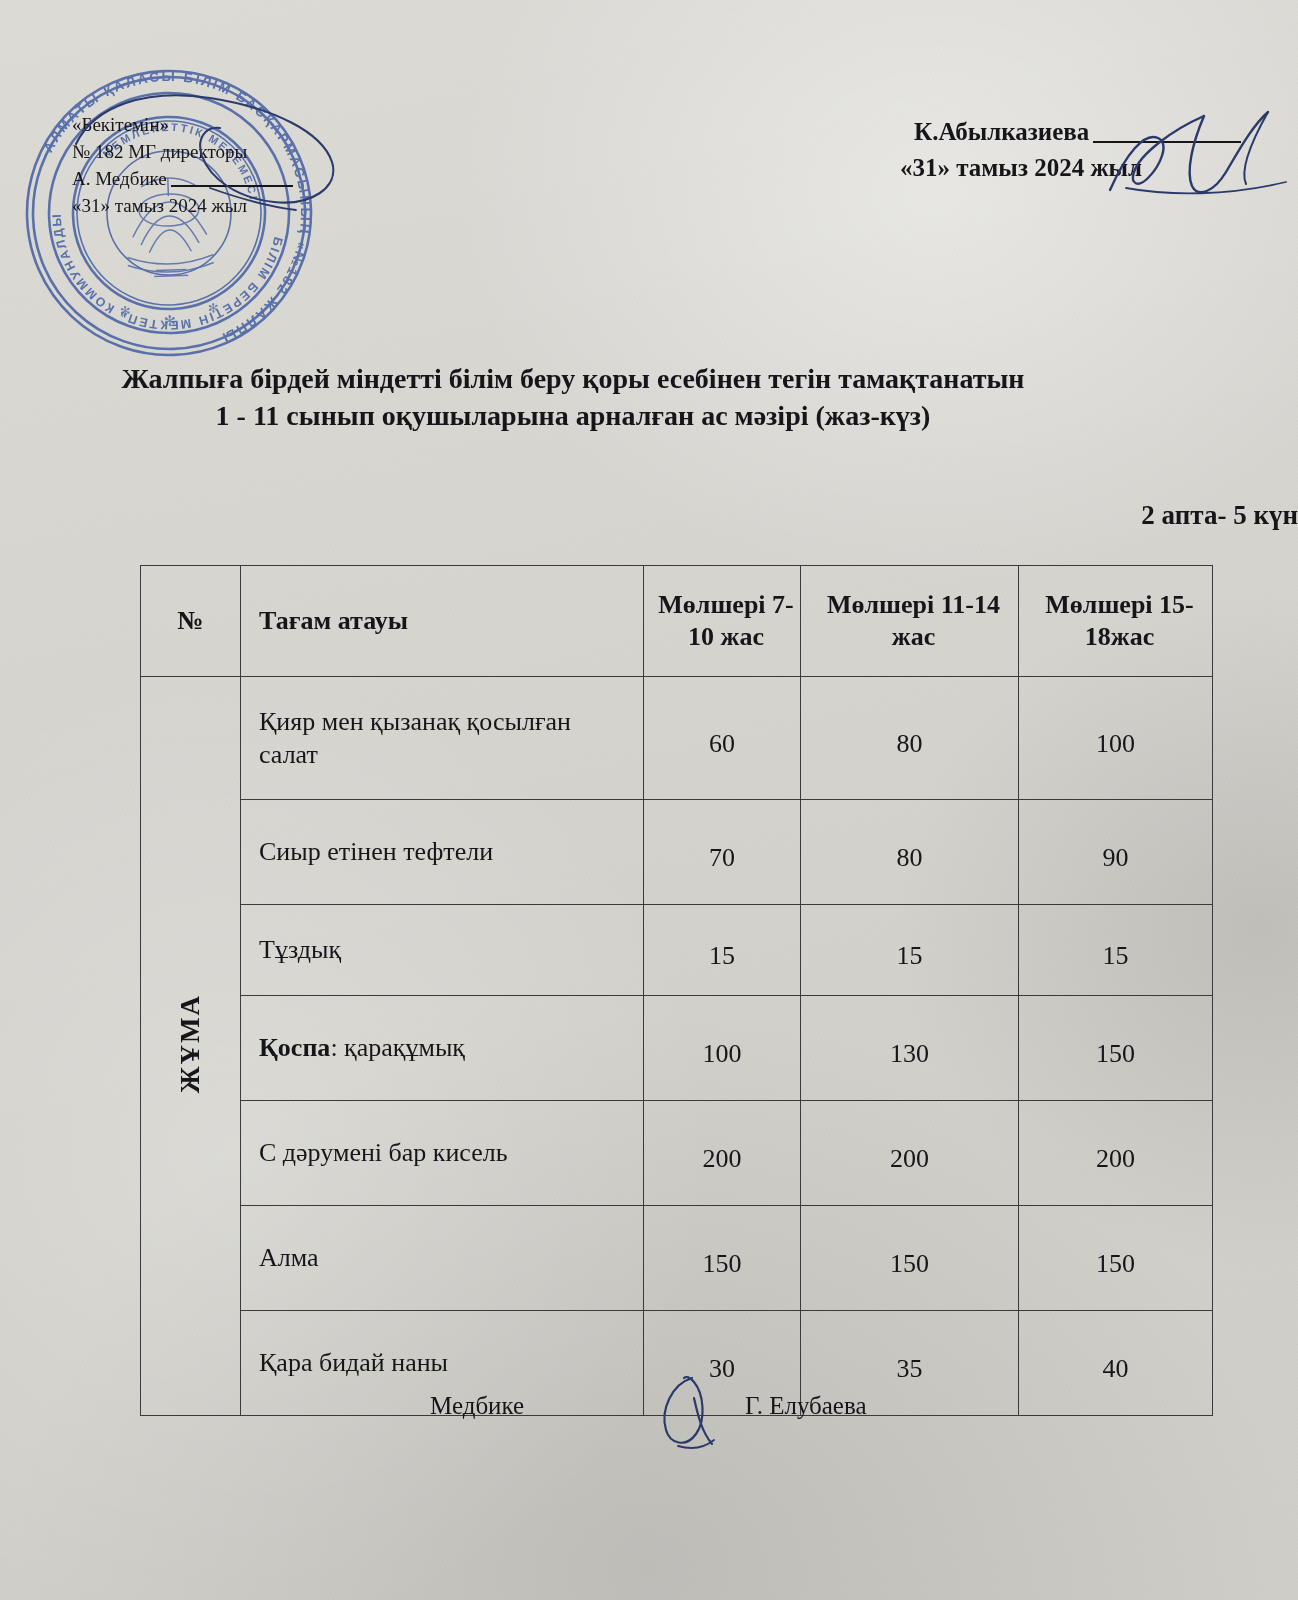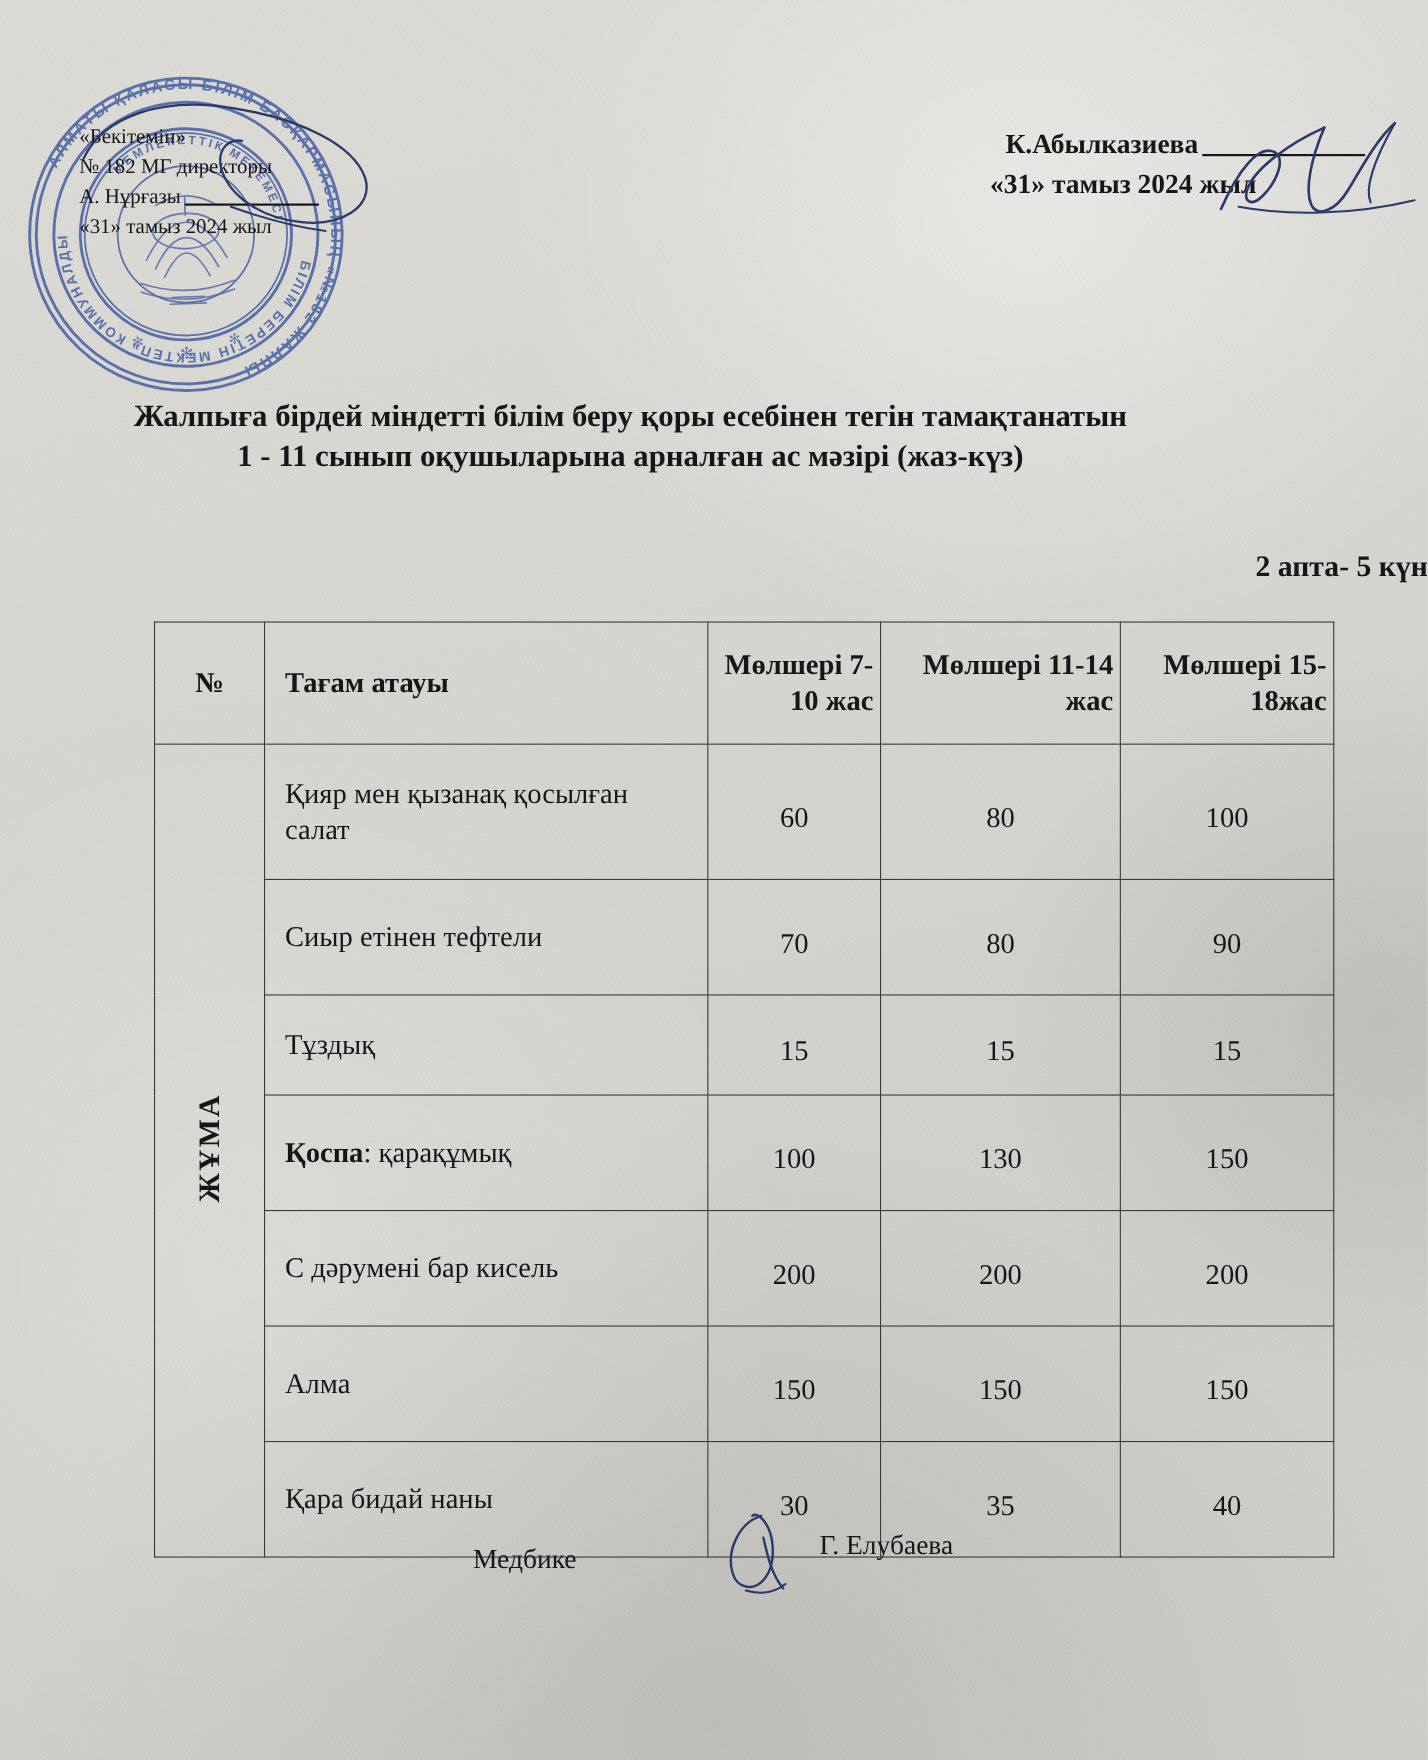--- a/index.html
+++ b/index.html
@@ -84,21 +84,21 @@
   }
   col.c-no{width:100px;}
   col.c-dish{width:403px;}
   col.c-a{width:157px;}
   col.c-b{width:218px;}
   col.c-c{width:194px;}
 
   thead th{height:110px;font-weight:bold;font-size:26px;line-height:1.22;}
   thead th.h-no{text-align:center;}
   thead th.h-dish{text-align:left;padding-left:18px;}
-  thead th.h-amt{text-align:right;padding-left:14px;padding-right:6px;}
+  thead th.h-amt{text-align:center;padding-left:14px;padding-right:6px;}
 
   td.day-cell{
     text-align:center;vertical-align:middle;
   }
   .day-rot{
     writing-mode:vertical-rl;transform:rotate(180deg);
     font-size:27px;font-weight:bold;letter-spacing:2px;
     display:inline-block;
   }
   td.dish{
@@ -110,21 +110,21 @@
   }
   tr.tall td.dish, tr.tall td.num{height:110px;}
   tr.tall2 td.dish, tr.tall2 td.num{height:92px;}
 
   
   td.num span{display:inline-block;transform:translateY(6px);}
 
   
   #footer{left:0;top:1392px;width:1298px;z-index:5;font-size:25px;}
   #footer .row{position:relative;height:46px;}
-  #fl{position:absolute;left:430px;top:12px;}
+  #fl{position:absolute;left:430px;top:0;}
   #fr{position:absolute;left:745px;top:0;}
 </style>
 </head>
 <body>
 
 <div id="paper"></div>
 <div id="grain"></div>
 
 <div class="layer" id="stamp">
   <svg viewBox="0 0 310 310" width="310" height="310" aria-hidden="true">
@@ -175,21 +175,21 @@
 <div class="layer" id="sig-director">
   <svg viewBox="0 0 320 180" width="320" height="180" aria-hidden="true">
     <path class="ink" stroke-width="2.1" d="M16 74 C34 36, 86 18, 150 28 C214 38, 262 62, 272 92 C280 118, 250 136, 214 132 C176 128, 150 108, 142 86 C136 68, 146 56, 160 58"></path>
     <path class="ink" stroke-width="1.8" d="M150 118 C178 128, 204 136, 236 140"></path>
   </svg>
 </div>
 
 <div class="layer" id="hdr-left">
   <div class="ln">«Бекітемін»</div>
   <div class="ln">№ 182 МГ директоры</div>
-  <div class="ln"><span>А. Нұрғазы</span><span class="sig-underline"></span></div>
+  <div class="ln"><span>А. Медбике</span><span class="sig-underline"></span></div>
   <div class="ln">«31» тамыз 2024 жыл</div>
 </div>
 
 <div class="layer" id="hdr-right">
   <div class="ln indent"><span>К.Абылказиева</span><span class="name-underline"></span></div>
   <div class="ln">«31» тамыз 2024 жыл</div>
 </div>
 
 <div class="layer" id="sig-agree">
   <svg viewBox="0 0 200 110" width="200" height="110" aria-hidden="true">

